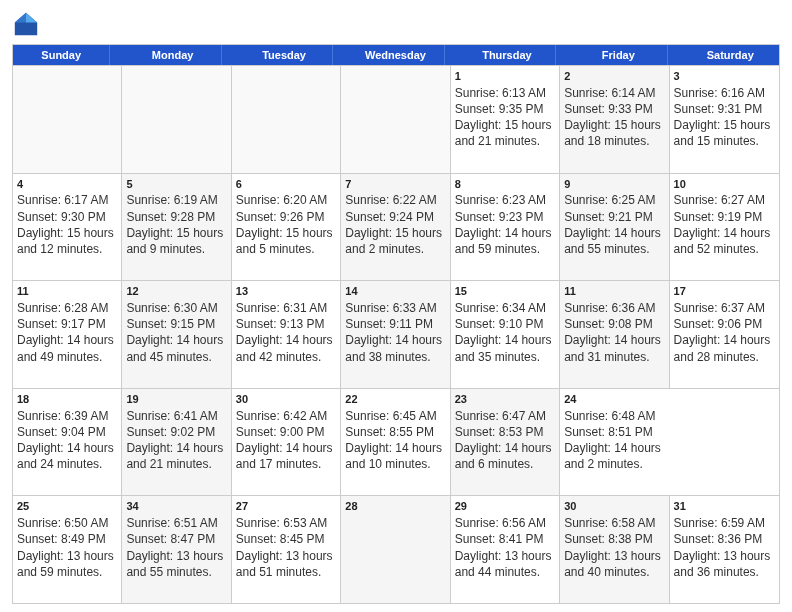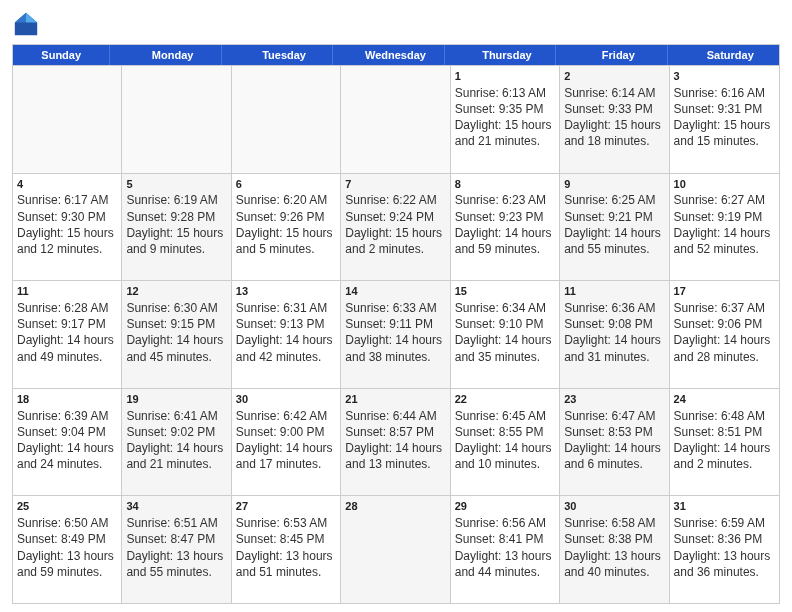--- a/index.html
+++ b/index.html
@@ -234,24 +234,20 @@
             <div class="cell-text">Sunrise: 6:39 AM<br>Sunset: 9:04 PM<br>Daylight: 14 hours and 24 minutes.</div>
           </div>
           <div class="cal-cell shaded">
             <span class="day-num">19</span>
             <div class="cell-text">Sunrise: 6:41 AM<br>Sunset: 9:02 PM<br>Daylight: 14 hours and 21 minutes.</div>
           </div>
           <div class="cal-cell">
             <span class="day-num">30</span>
             <div class="cell-text">Sunrise: 6:42 AM<br>Sunset: 9:00 PM<br>Daylight: 14 hours and 17 minutes.</div>
           </div>
-          <div class="cal-cell shaded">
-            <span class="day-num">21</span>
-            <div class="cell-text">Sunrise: 6:44 AM<br>Sunset: 8:57 PM<br>Daylight: 14 hours and 13 minutes.</div>
-          </div>
           <div class="cal-cell">
             <span class="day-num">22</span>
             <div class="cell-text">Sunrise: 6:45 AM<br>Sunset: 8:55 PM<br>Daylight: 14 hours and 10 minutes.</div>
           </div>
           <div class="cal-cell shaded">
             <span class="day-num">23</span>
             <div class="cell-text">Sunrise: 6:47 AM<br>Sunset: 8:53 PM<br>Daylight: 14 hours and 6 minutes.</div>
           </div>
           <div class="cal-cell">
             <span class="day-num">24</span>

